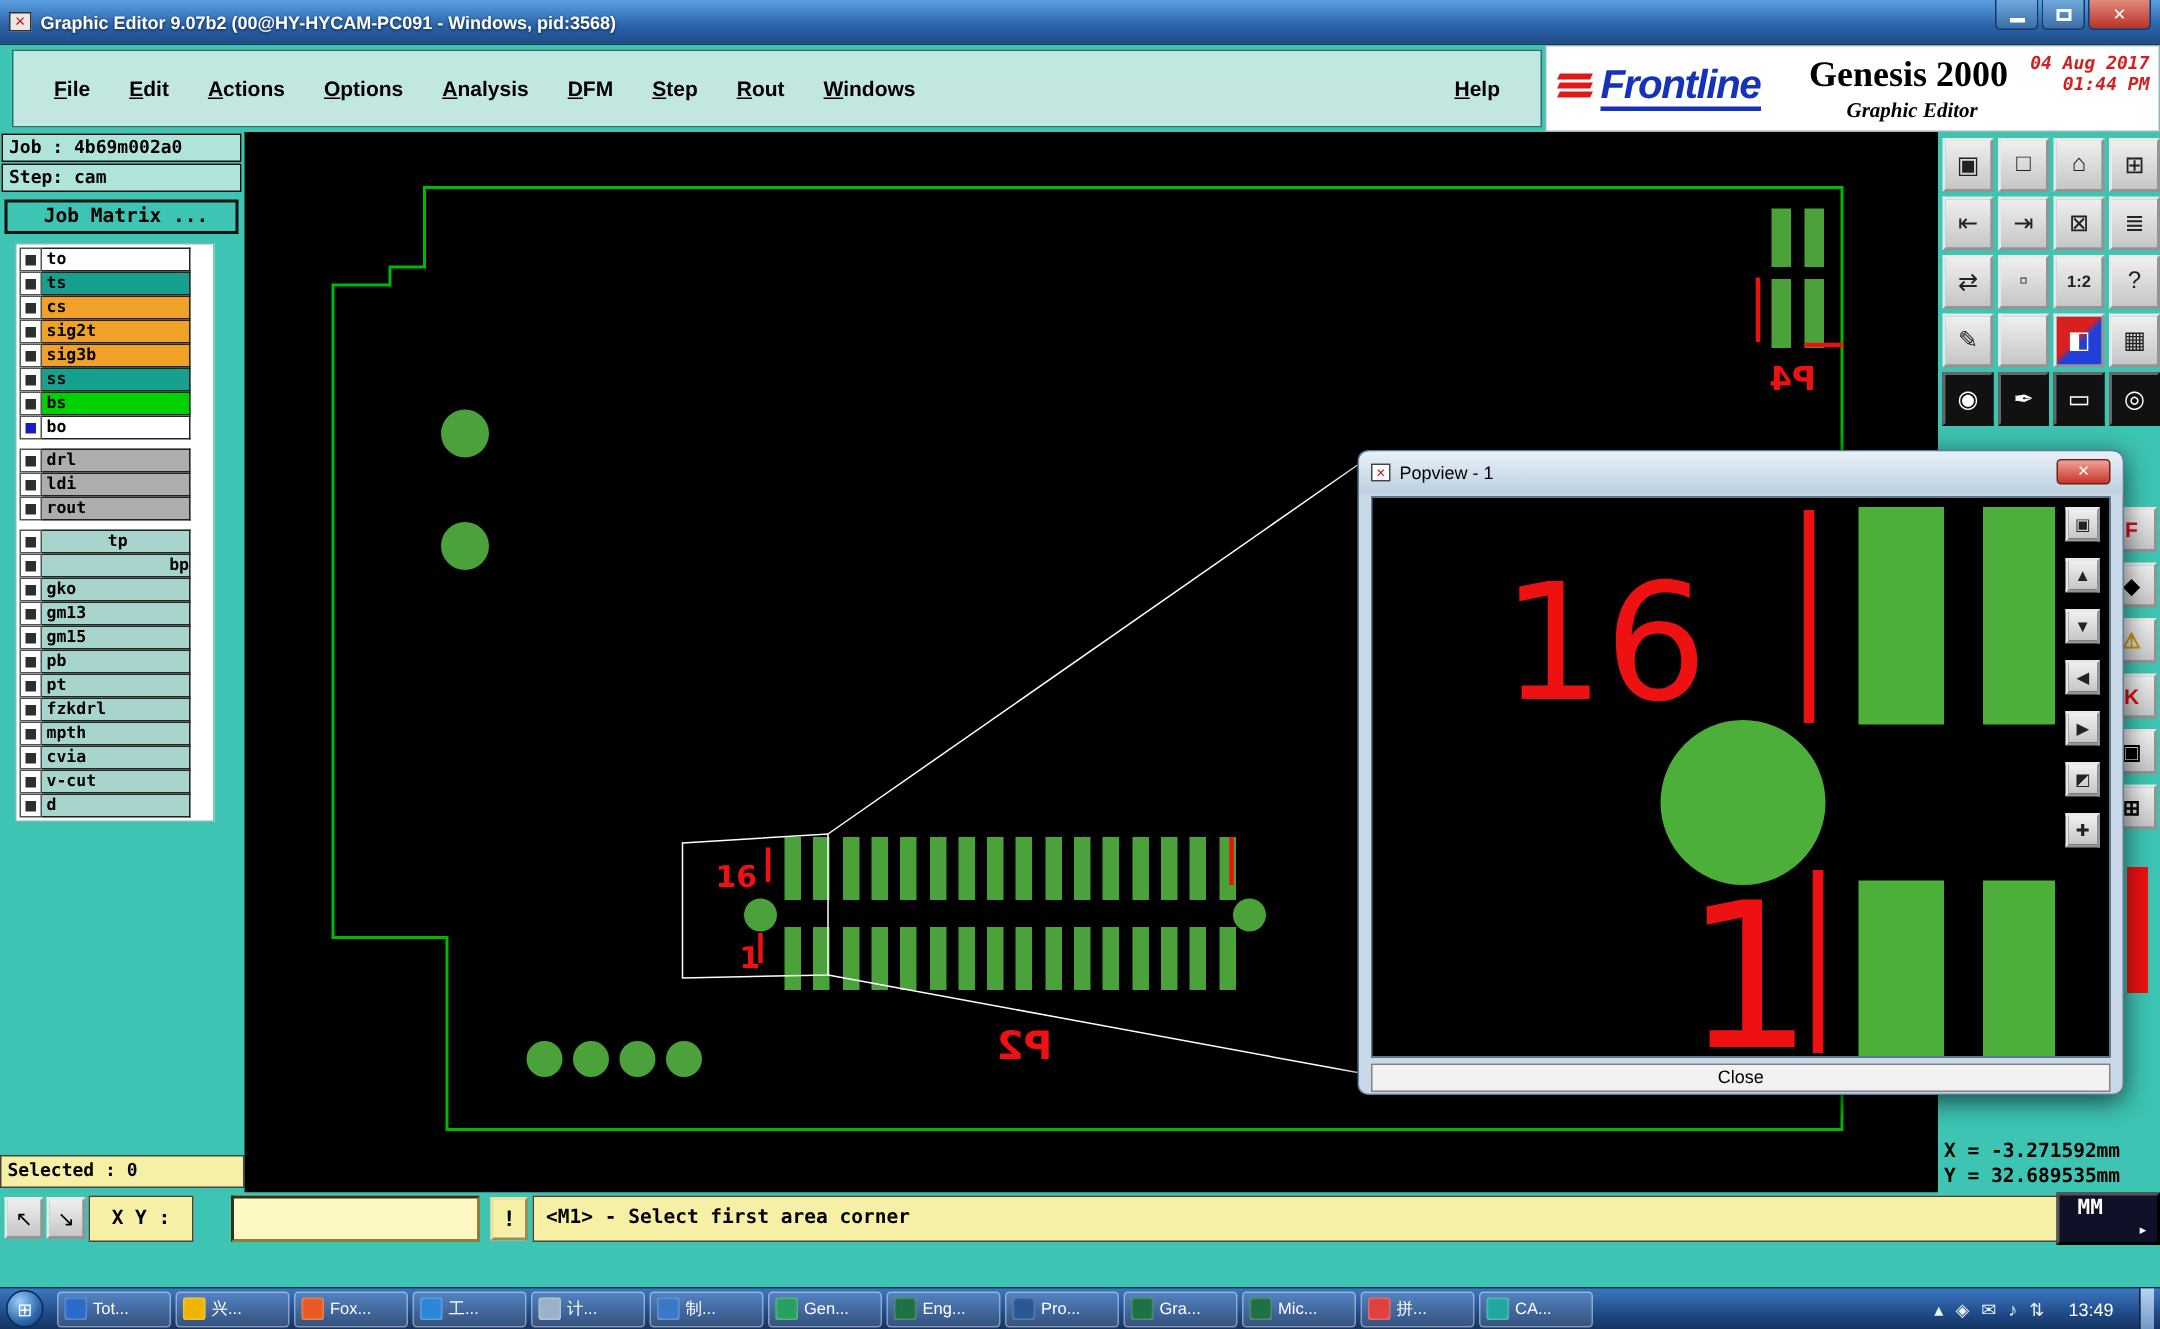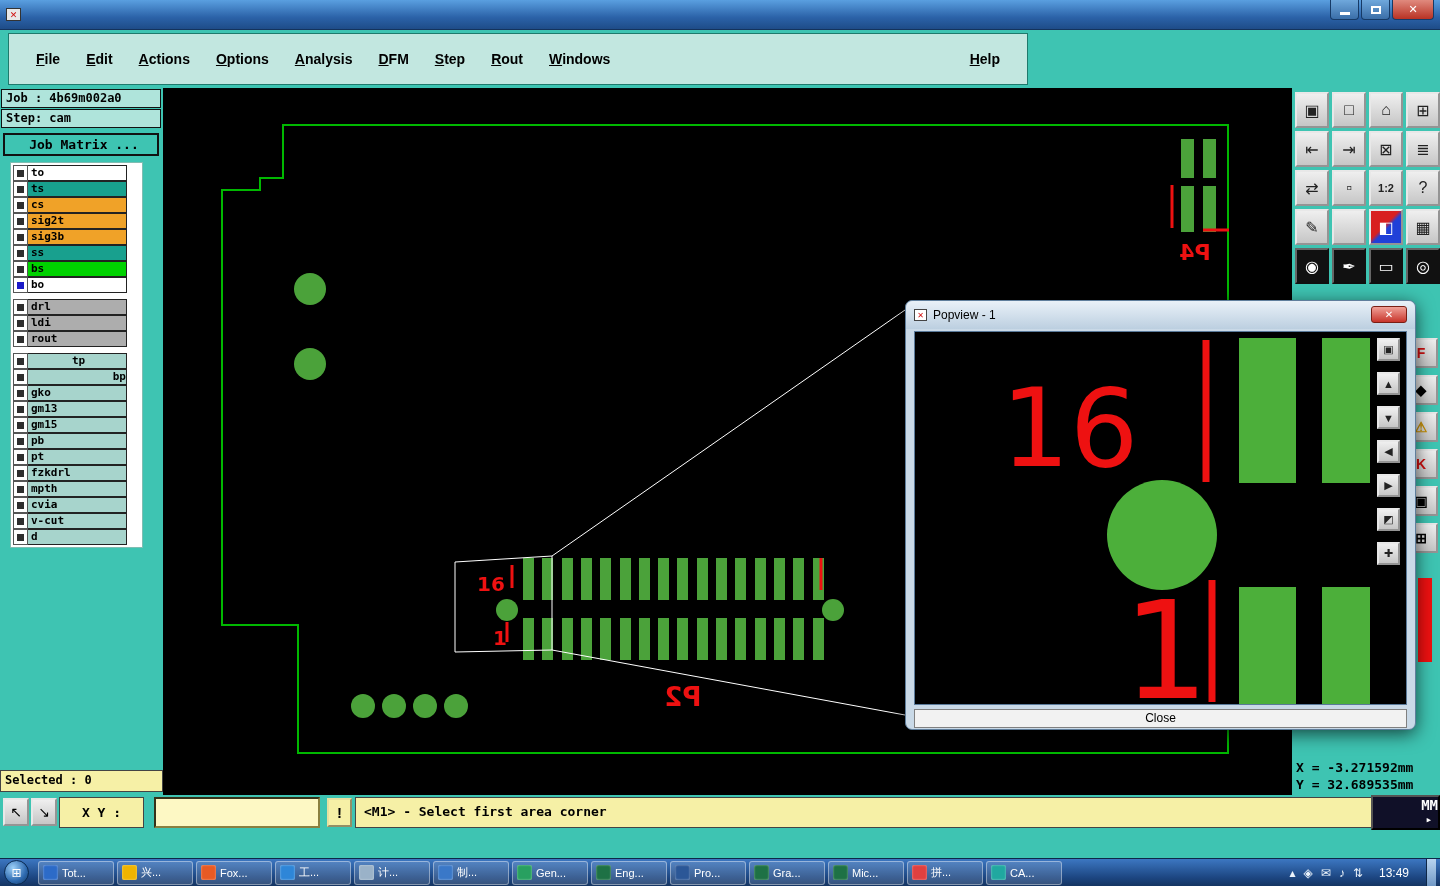--- a/index.html
+++ b/index.html
@@ -79,30 +79,30 @@
     font-size:14px;font-weight:bold;display:flex;align-items:center;justify-content:center;cursor:pointer;}
   .side-btn.red{color:#D01010;} .side-btn.warn{color:#C89000;}
   .active-red-bar{position:absolute;left:126px;top:490px;width:14px;height:84px;background:var(--red);}
 
   
   .coord-box{position:absolute;left:1292px;top:758px;width:148px;height:37px;background:var(--teal);
     font-size:13px;font-weight:bold;line-height:17px;padding:1px 4px;white-space:pre;}
   .command-row{position:absolute;left:0;top:795px;width:1440px;height:35px;background:var(--teal);}
   .pick-btn{position:absolute;top:3px;width:26px;height:28px;background:linear-gradient(#EFEFEF,#C6C6C6);
     border:2px outset #E8E8E8;font-size:14px;display:flex;align-items:center;justify-content:center;cursor:pointer;}
-  .xy-label-box{position:absolute;left:59px;top:2px;width:85px;height:31px;background:var(--yellow);
+  .xy-label-box{position:absolute;left:59px;top:2px;width:70px;height:31px;background:var(--yellow);
     border:1px solid #444;font-size:13px;font-weight:bold;display:flex;align-items:center;justify-content:center;}
   .xy-input{position:absolute;left:154px;top:2px;width:166px;height:31px;background:var(--input_yellow);
     border:2px inset #8A8040;font-size:13px;font-weight:bold;padding-left:6px;font-family:"DejaVu Sans Mono","Liberation Mono",monospace;}
   .alert-btn{position:absolute;left:327px;top:3px;width:25px;height:29px;background:var(--yellow);
     border:2px outset #E8E0A0;font-size:15px;font-weight:bold;cursor:pointer;}
   .prompt-bar{position:absolute;left:355px;top:2px;width:1088px;height:31px;background:var(--yellow);
     border:1px solid #444;font-size:13px;font-weight:bold;line-height:28px;padding-left:8px;}
   .mm-btn{position:absolute;left:1371px;top:0;width:69px;height:35px;background:var(--dark_navy);
-    color:#fff;font-size:14px;font-weight:bold;display:flex;align-items:flex-end;padding-left:12px;cursor:pointer;flex-direction:column;}
+    color:#fff;font-size:14px;font-weight:bold;display:flex;align-items:flex-start;padding-left:12px;cursor:pointer;flex-direction:column;}
   .mm-arrow{margin-left:auto;margin-right:6px;font-size:11px;}
 
   
   .popview{position:absolute;left:905px;top:300px;width:511px;height:430px;background:#C9D9E7;
     border:1px solid #5F7E9C;border-radius:7px;box-shadow:0 4px 18px rgba(0,0,0,.65);z-index:30;}
   .pop-titlebar{position:absolute;left:0;top:0;width:100%;height:28px;display:flex;align-items:center;
     padding:0 8px;background:linear-gradient(#E9F1F8,#BCCFE0);border-radius:7px 7px 0 0;}
   .pop-icon{width:13px;height:12px;background:#fff;border:1px solid #444;color:#D01010;font-size:8px;
     font-weight:bold;display:flex;align-items:center;justify-content:center;margin-right:6px;}
   .pop-title{font-size:12px;color:#000;}
@@ -130,20 +130,21 @@
   .tray{margin-left:auto;display:flex;align-items:center;gap:8px;padding-right:6px;}
   .tray-ico{color:#EAF2FA;font-size:12px;cursor:pointer;}
   .clock{color:#fff;font-size:12px;margin:0 8px;}
   .show-desktop{width:10px;height:28px;background:linear-gradient(#B8D4F0,#6E96C4);border-left:1px solid #0E2748;cursor:pointer;}
 </style>
 </head>
 <body>
 
 <div class="titlebar">
   <span class="app-icon">✕</span>
+  <span class="titlebar-title">Graphic Editor 9.07b2 (00@HY-HYCAM-PC091 - Windows, pid:3568)</span>
   <div class="win-controls">
     <div class="win-btn">
         <span class="glyph-min"></span>
       </div>
     <div class="win-btn">
         <span class="glyph-max"></span>
       </div>
     <div class="win-btn win-close">✕</div>
   </div>
 </div>
@@ -153,20 +154,34 @@
     <span class="menu-item"><u>F</u>ile</span>
     <span class="menu-item"><u>E</u>dit</span>
     <span class="menu-item"><u>A</u>ctions</span>
     <span class="menu-item"><u>O</u>ptions</span>
     <span class="menu-item"><u>A</u>nalysis</span>
     <span class="menu-item"><u>D</u>FM</span>
     <span class="menu-item"><u>S</u>tep</span>
     <span class="menu-item"><u>R</u>out</span>
     <span class="menu-item"><u>W</u>indows</span>
     <span class="menu-item menu-help"><u>H</u>elp</span>
+  </div>
+  <div class="brand-panel">
+    <span class="logo-mark">
+        <i></i>
+        <i></i>
+        <i></i>
+      </span>
+    <span class="logo-text">Frontline</span>
+    <span class="brand-product">Genesis 2000</span>
+    <span class="brand-date mono">
+      <span>04 Aug 2017</span><br>
+      <span>01:44 PM</span>
+    </span>
+    <span class="brand-sub">Graphic Editor</span>
   </div>
 </div>
 
 <div class="sidebar">
   <div class="job-label mono">Job : 4b69m002a0</div>
   <div class="step-label mono">Step: cam</div>
   <button class="job-matrix-btn mono">Job Matrix ...</button>
 
   <div class="layer-list">
     <div class="lrow">

